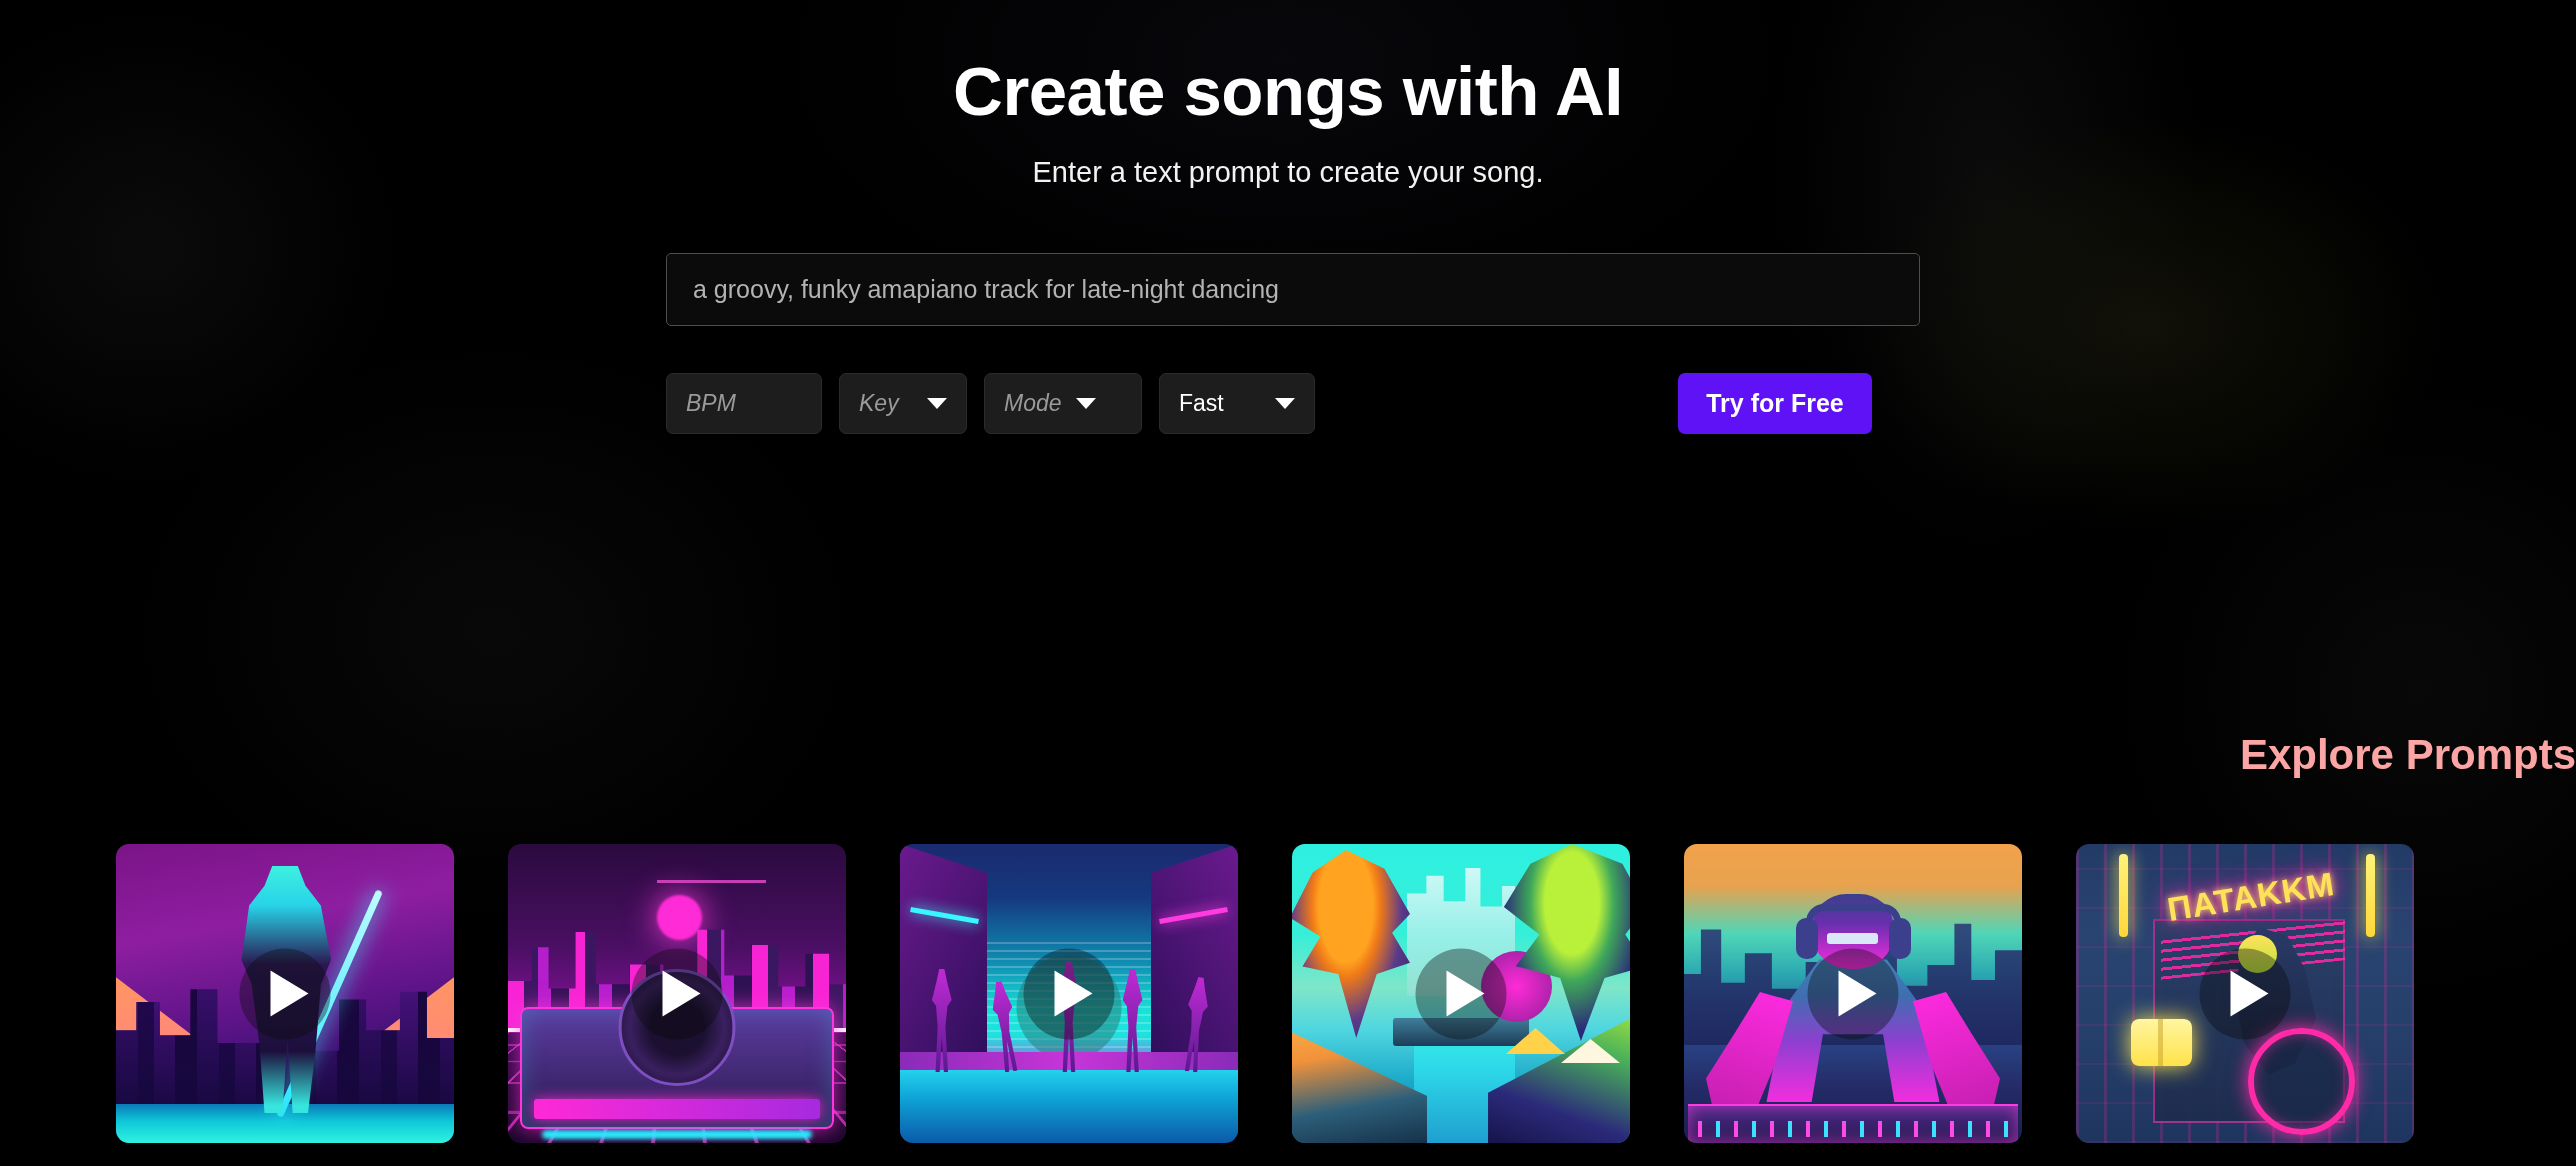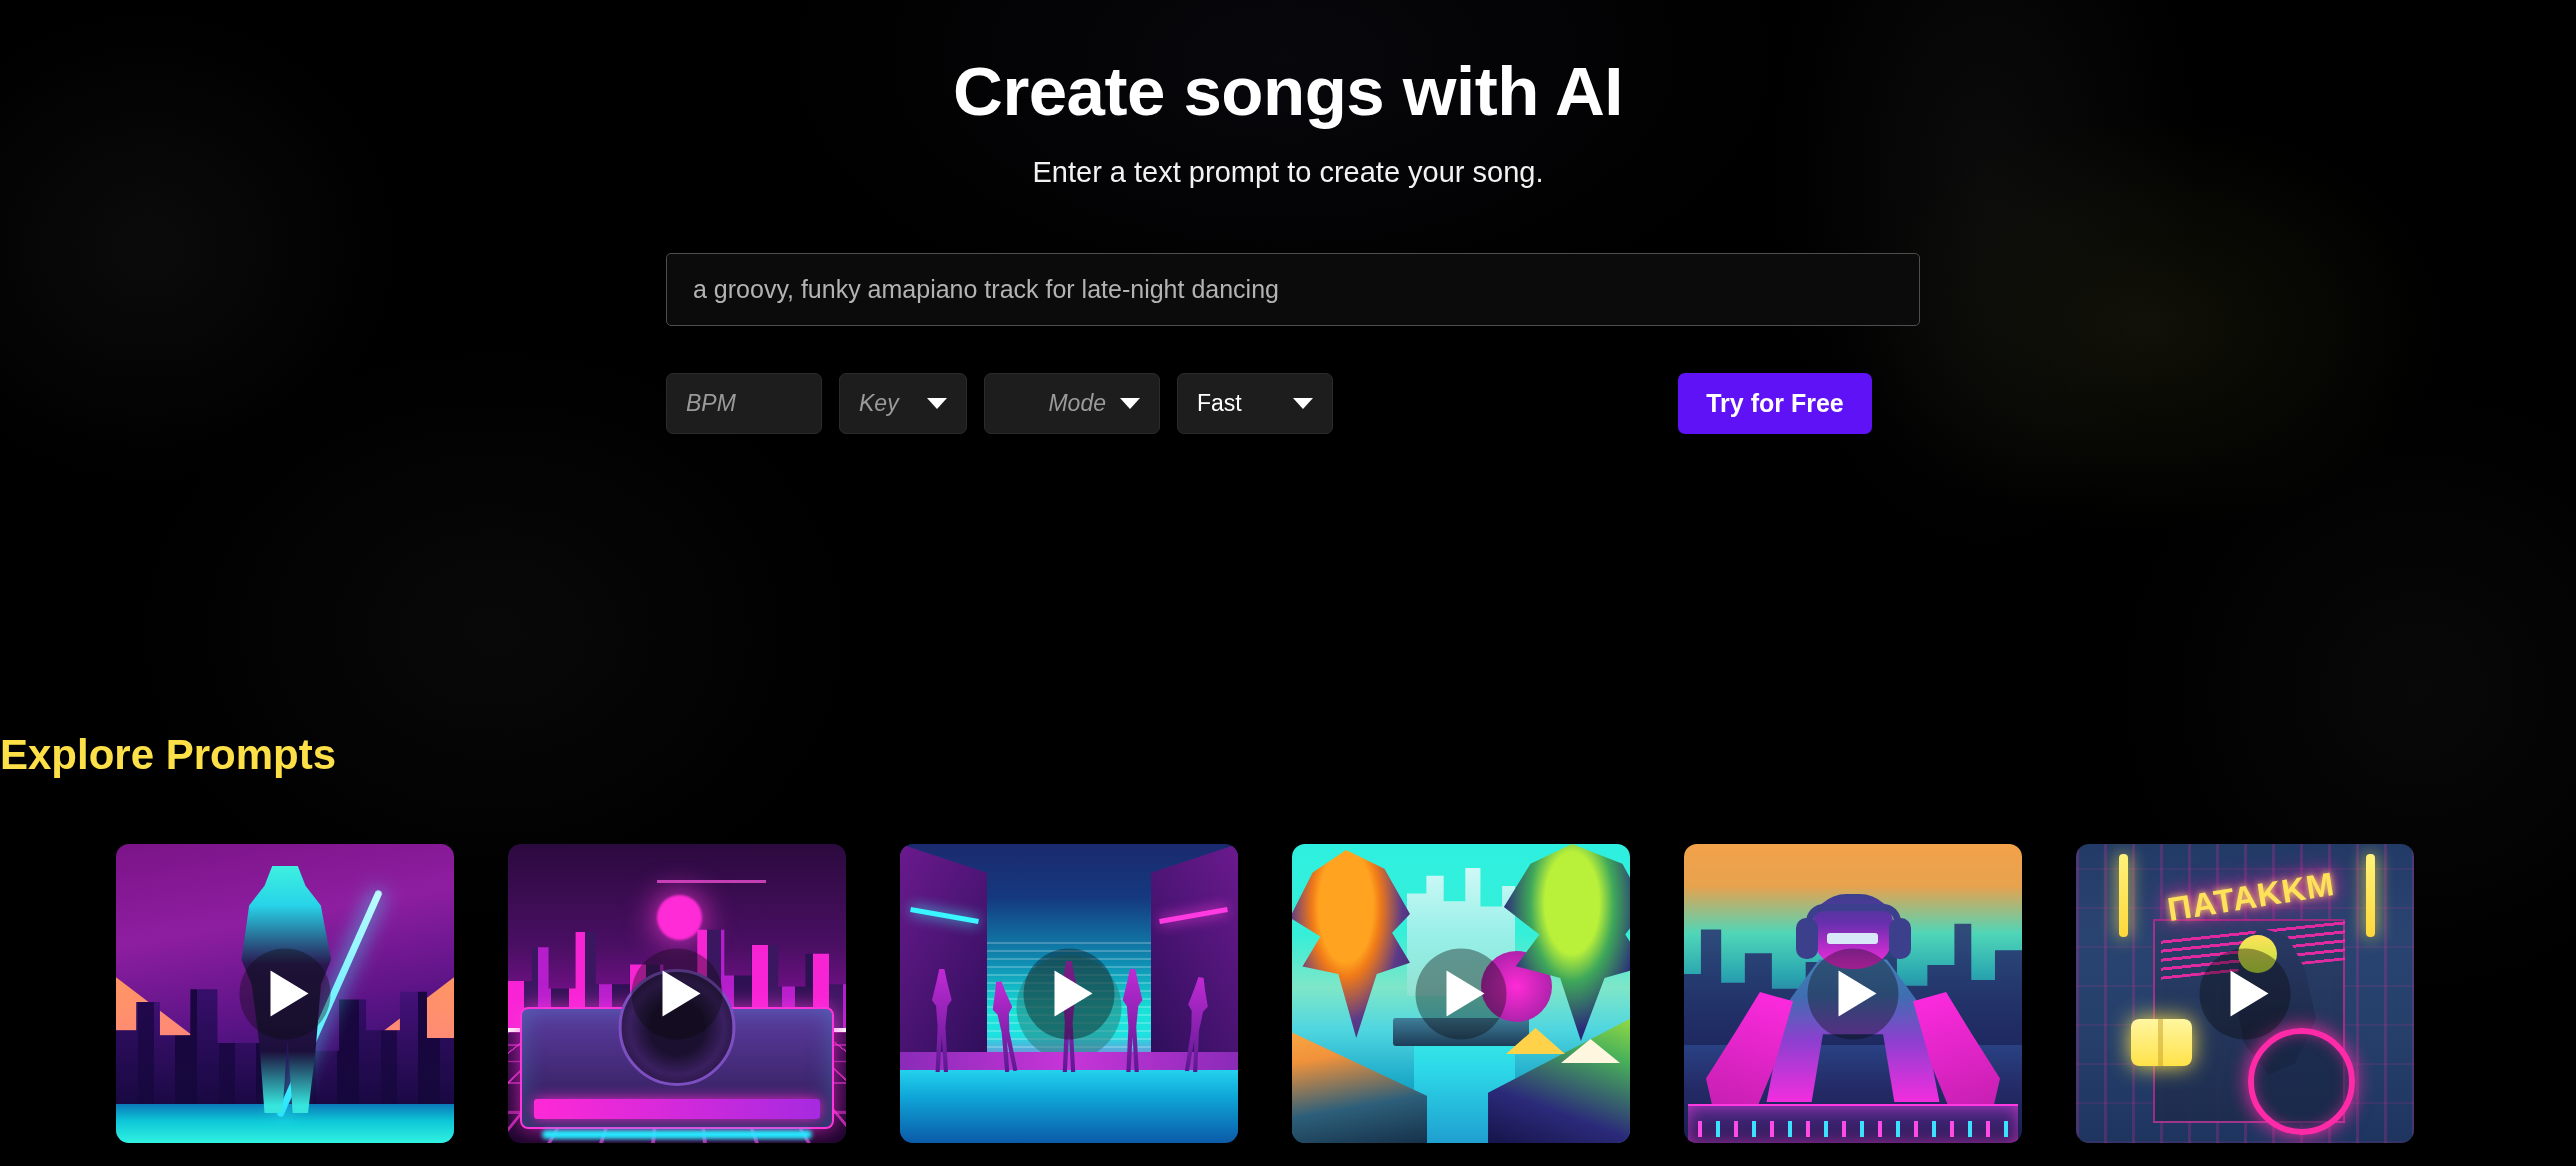--- a/index.html
+++ b/index.html
@@ -73,21 +73,21 @@
     display:flex; align-items:center;
     padding:0 19px;
     color:#9a9a9a;
     font-size:23px;
     font-style:italic;
     cursor:pointer;
     user-select:none;
   }
   .ctl.bpm { width:156px; }
   .ctl.key { width:128px; justify-content:space-between; }
-  .ctl.mode { width:176px; justify-content:flex-end;font-style:italic; }
+  .ctl.mode { width:158px; justify-content:flex-start;font-style:italic; }
   .ctl.speed { width:156px; justify-content:space-between; font-style:normal; color:#ffffff; }
   .caret {
     width:0; height:0;
     border-left:10px solid transparent;
     border-right:10px solid transparent;
     border-top:11px solid #ffffff;
     margin-left:14px;
   }
   .cta {
     position:absolute; left:1678px; top:373px;
@@ -96,22 +96,22 @@
     border:none; border-radius:7px;
     color:#ffffff; font-size:25px; font-weight:bold;
     font-family:"Liberation Sans", sans-serif;
     cursor:pointer;
     display:flex; align-items:center; justify-content:center;
   }
 
   
   .explore-title {
     position:absolute; left:0; top:731px; width:100%;
-    text-align:left;
-    font-size:42px; font-weight:bold; color:#fde047;
+    text-align:right;
+    font-size:42px; font-weight:bold; color:#fca5a5;
   }
 
   .cards {
     position:absolute; left:116px; top:844px;
     width:2350px; height:322px;
     display:flex; gap:54px;
   }
   .card {
     position:relative;
     width:338px; height:299px;

